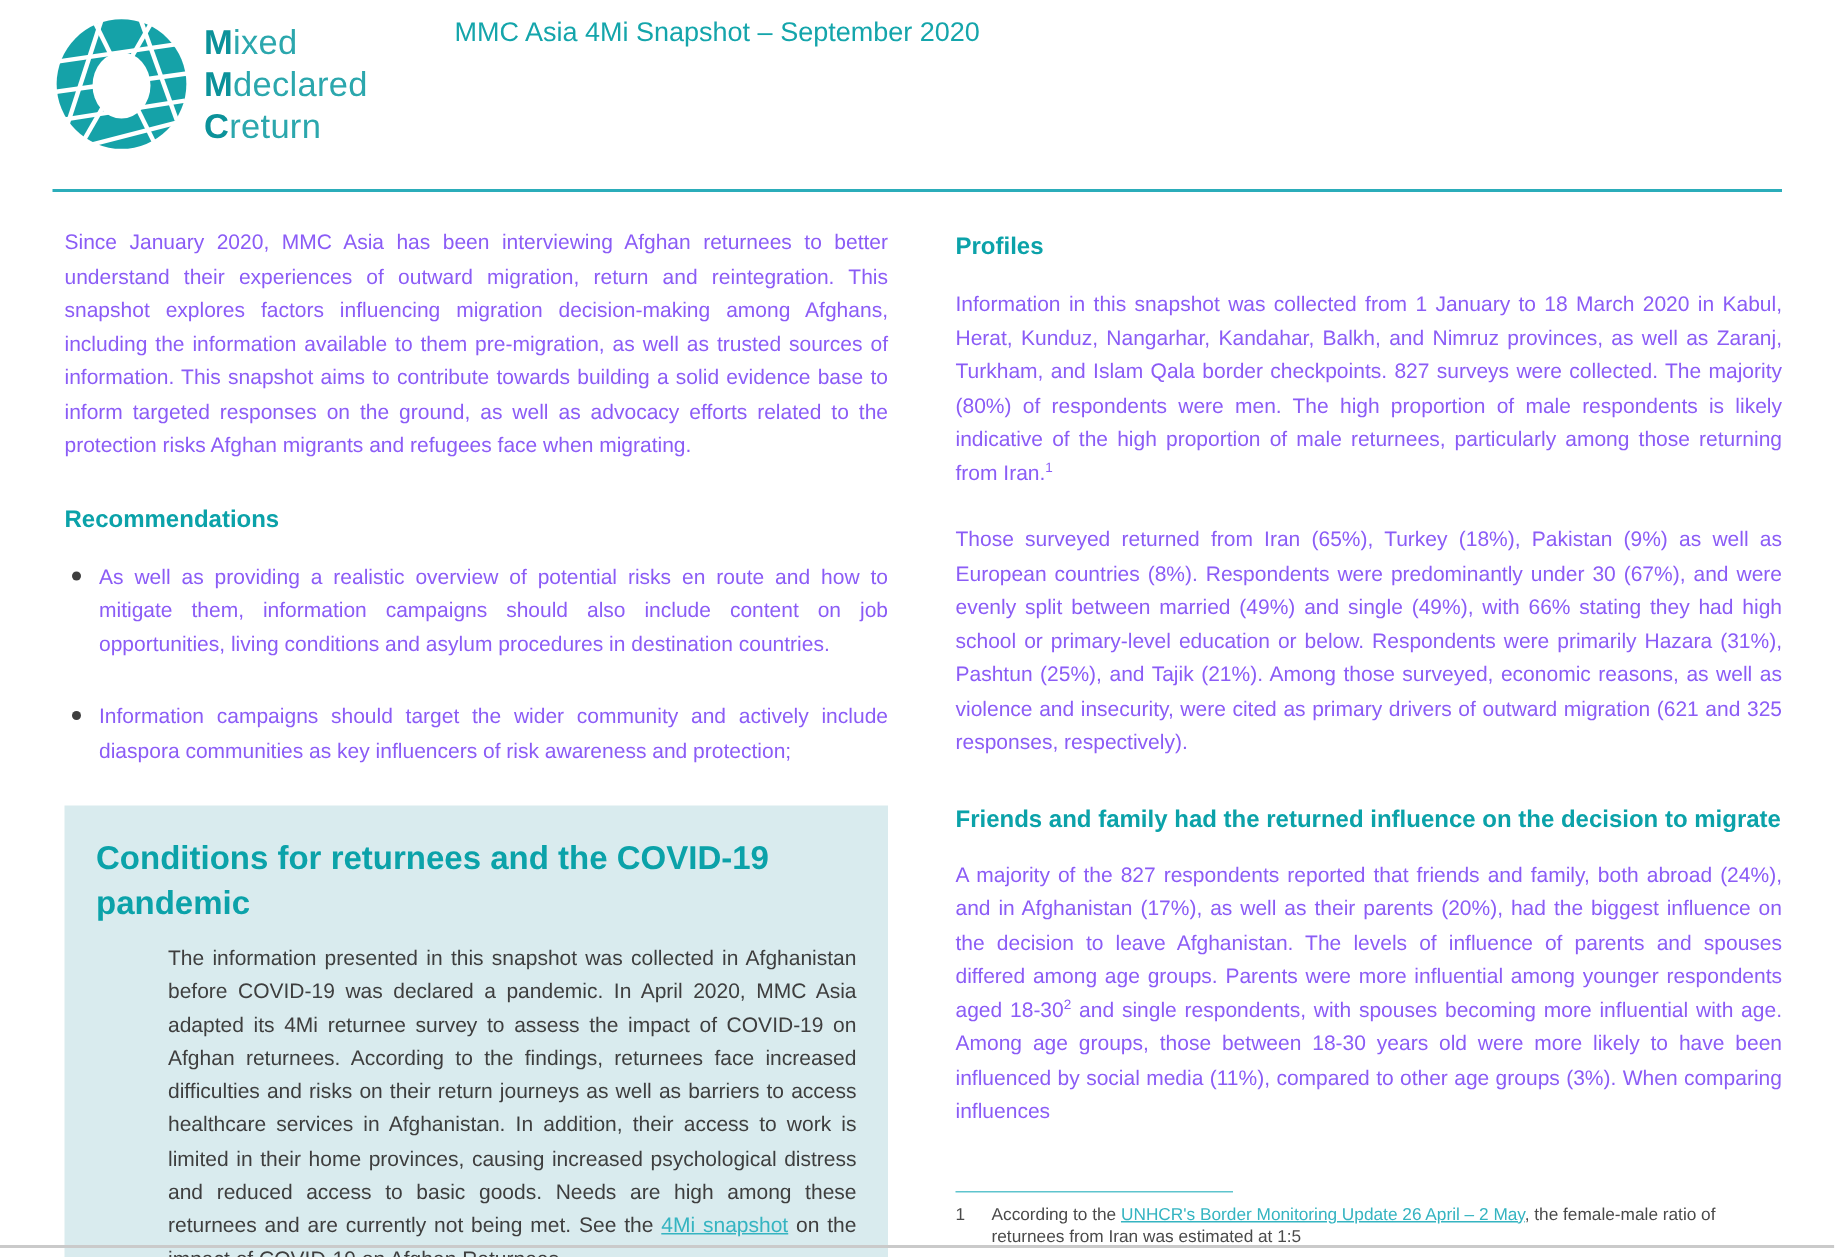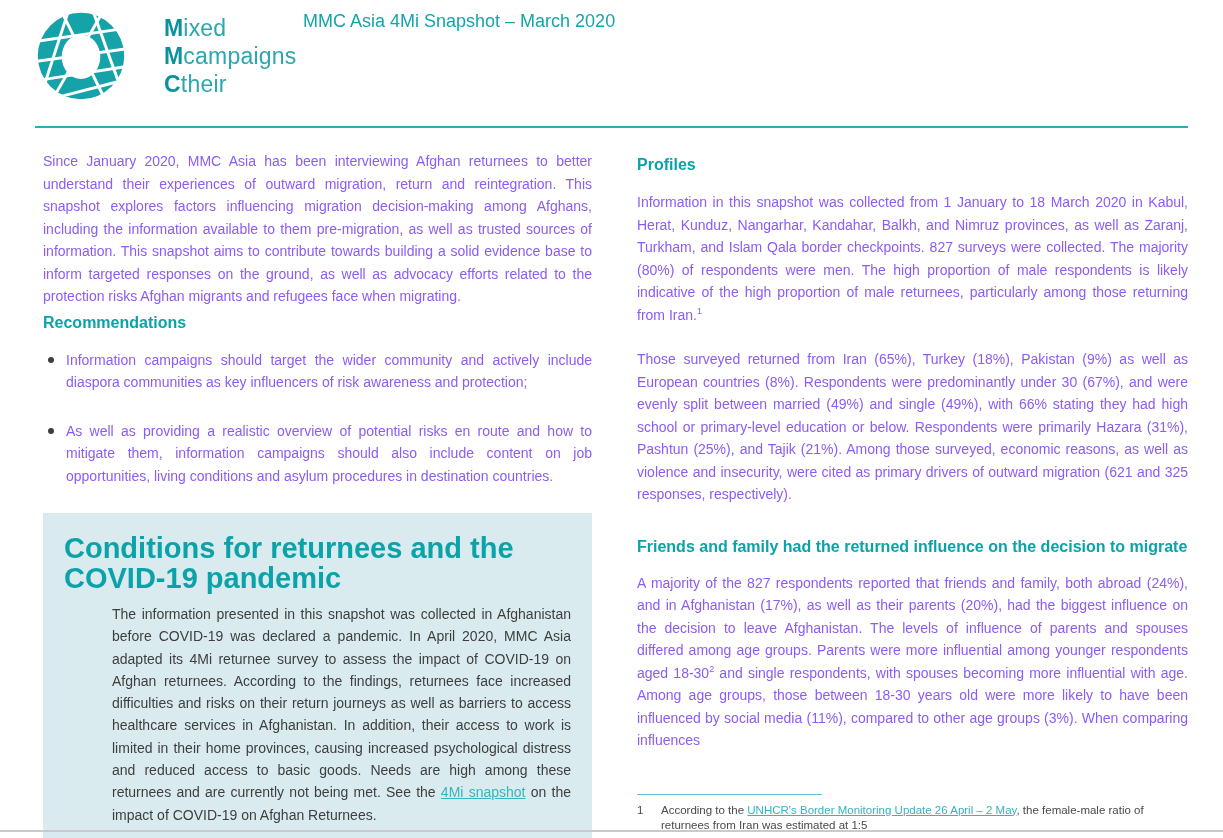--- a/index.html
+++ b/index.html
@@ -13,21 +13,20 @@
     background: #ffffff;
     overflow: hidden;
   }
 
   
   .logo {
     position: absolute;
     left: 35px; top: 10px;
     display: flex;
     align-items: center;
-    gap: 28px;
   }
   .logo-icon { width: 92px; height: 92px; display: block; }
   .logo-text {
     margin-left: 9px;
     font-size: 23px;
     line-height: 28px;
     color: #2ba7ad;
     letter-spacing: 0.2px;
   }
   .logo-text b { color: #0b929a; font-weight: 700; }
@@ -71,21 +70,21 @@
     color: #8b5cf6;
   }
 
   h2.section {
     font-size: 16px;
     line-height: 29px;
     font-weight: 700;
     color: #0ba2a9;
   }
 
-  .col-left h2.section { margin-bottom: 12px; }
+  .col-left h2.section { margin-top: 24px; margin-bottom: 12px; }
 
   ul.recs { list-style: none; }
   ul.recs li {
     position: relative;
     padding-left: 23px;
     margin-bottom: 26px;
   }
   ul.recs li .bullet {
     position: absolute;
     left: 5px; top: 8px;
@@ -95,21 +94,21 @@
   }
 
   
   .callout {
     margin-top: 20px;
     background: #d9ebee;
     padding: 20px 21px 18px 21px;
     min-height: 288px;
   }
   .callout h2 {
-    font-size: 29px;
+    font-size: 22px;
     line-height: 30px;
     font-weight: 700;
     color: #0ba2a9;
     margin-bottom: 10px;
   }
   .callout p {
     font-size: 14px;
     line-height: 22.3px;
     text-align: justify;
     color: #3e3e3e;
@@ -177,43 +176,43 @@
         <line x1="24" y1="95" x2="90" y2="78"></line>
         <line x1="36" y1="2" x2="10" y2="82"></line>
         <line x1="63" y1="1" x2="90" y2="76"></line>
         <line x1="30" y1="4" x2="76" y2="97"></line>
         <line x1="72" y1="5" x2="22" y2="92"></line>
       </g>
       <ellipse cx="50" cy="51" rx="21" ry="24" fill="#ffffff"></ellipse>
     </svg>
     <div class="logo-text">
       <div><b>M</b><span>ixed</span></div>
-      <div><b>M</b><span>campaigns</span></div>
-      <div><b>C</b><span>their</span></div>
+      <div><b>M</b><span>declared</span></div>
+      <div><b>C</b><span>return</span></div>
     </div>
   </div>
 
   <div class="header-text">
-    <div class="kicker">MMC Asia 4Mi Snapshot – March 2020</div>
+    <div class="kicker">MMC Asia 4Mi Snapshot – September 2020</div>
   </div>
 
   <div class="header-rule"></div>
 
   <div class="col col-left">
     <p class="body">Since January 2020, MMC Asia has been interviewing Afghan returnees to better understand their experiences of outward migration, return and reintegration. This snapshot explores factors influencing migration decision-making among Afghans, including the information available to them pre-migration, as well as trusted sources of information. This snapshot aims to contribute towards building a solid evidence base to inform targeted responses on the ground, as well as advocacy efforts related to the protection risks Afghan migrants and refugees face when migrating.</p>
 
     <h2 class="section">Recommendations</h2>
     <ul class="recs">
       <li class="body">
         <span class="bullet"></span>
-        <span>Information campaigns should target the wider community and actively include diaspora communities as key influencers of risk awareness and protection;</span>
+        <span>As well as providing a realistic overview of potential risks en route and how to mitigate them, information campaigns should also include content on job opportunities, living conditions and asylum procedures in destination countries.</span>
       </li>
       <li class="body">
         <span class="bullet"></span>
-        <span>As well as providing a realistic overview of potential risks en route and how to mitigate them, information campaigns should also include content on job opportunities, living conditions and asylum procedures in destination countries.</span>
+        <span>Information campaigns should target the wider community and actively include diaspora communities as key influencers of risk awareness and protection;</span>
       </li>
     </ul>
 
     <div class="callout">
       <h2>Conditions for returnees and the COVID-19 pandemic</h2>
       <p><span>The information presented in this snapshot was collected in Afghanistan before COVID-19 was declared a pandemic. In April 2020, MMC Asia adapted its 4Mi returnee survey to assess the impact of COVID-19 on Afghan returnees. According to the findings, returnees face increased difficulties and risks on their return journeys as well as barriers to access healthcare services in Afghanistan. In addition, their access to work is limited in their home provinces, causing increased psychological distress and reduced access to basic goods. Needs are high among these returnees and are currently not being met. See the </span><a class="doc-link">4Mi snapshot</a><span> on the impact of COVID-19 on Afghan Returnees.</span></p>
     </div>
   </div>
 
   <div class="col col-right">

